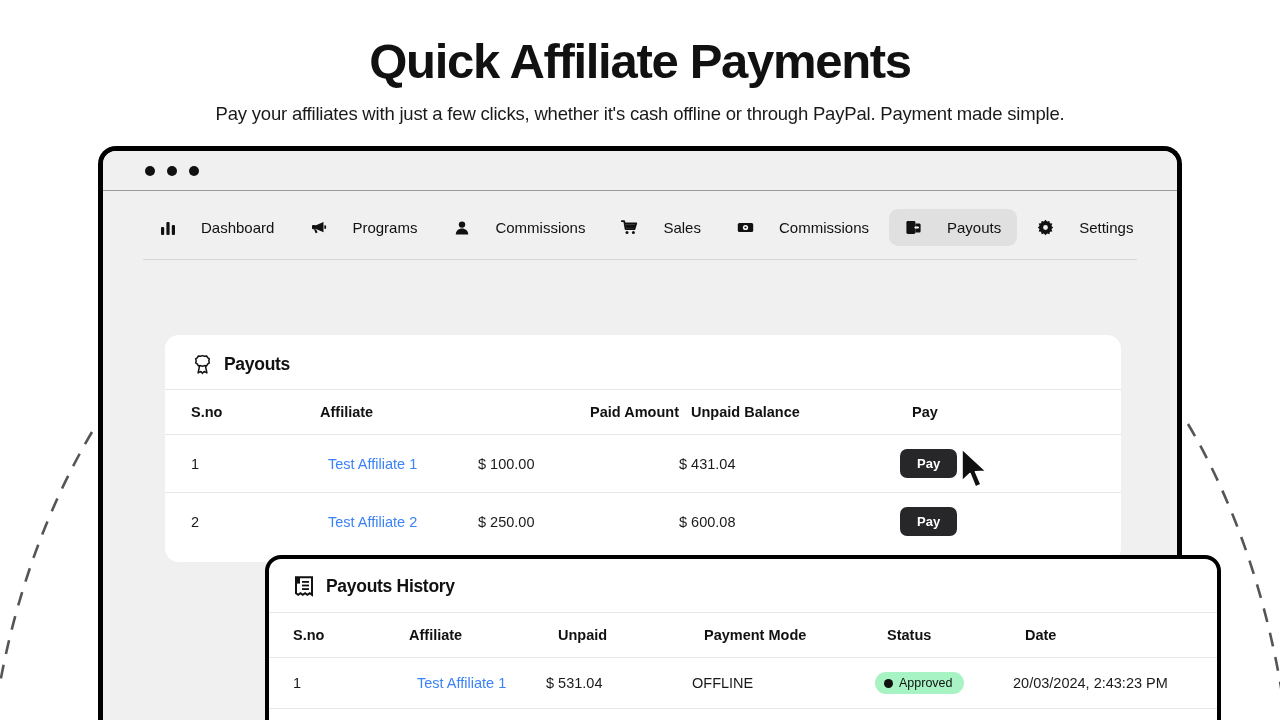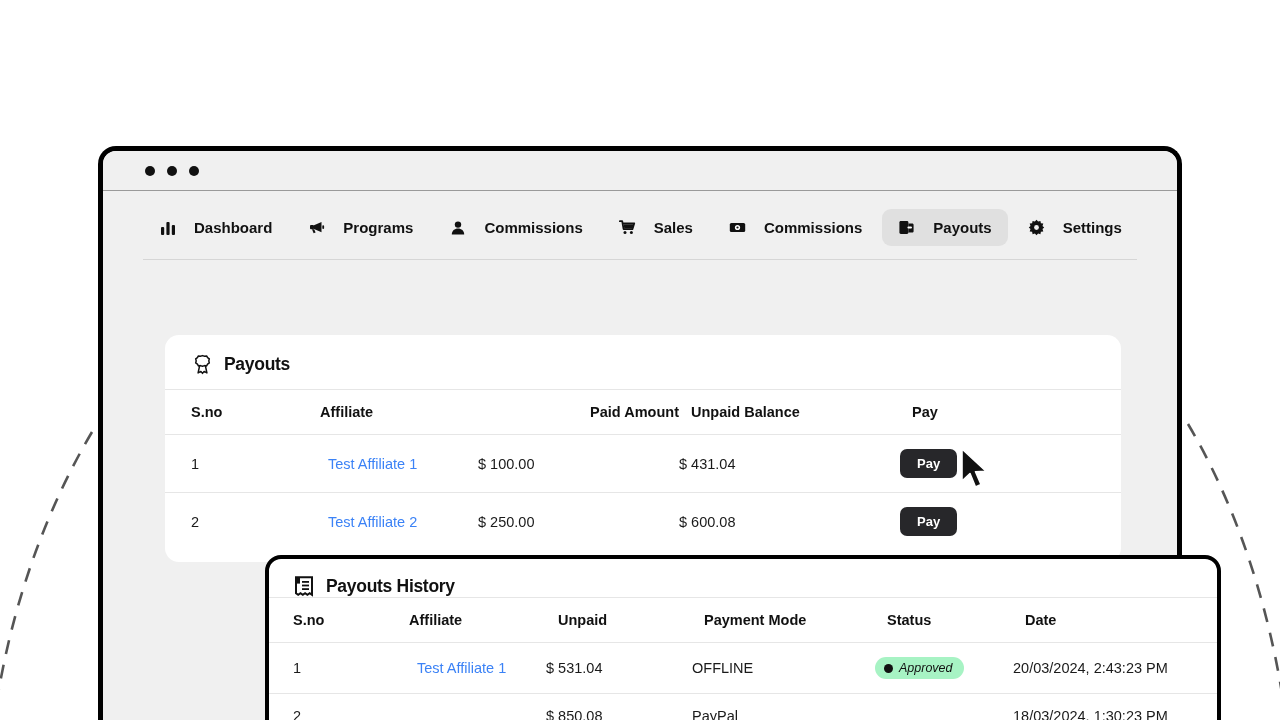--- a/index.html
+++ b/index.html
@@ -45,23 +45,23 @@
 
   .viewport { position: relative; height: 529px; background: #f0f0f0; }
 
   
   .nav {
     display: flex; align-items: center;
     padding: 18px 40px 0 40px;
     gap: 4px;
   }
   .nav-item {
-    display: flex; align-items: center; gap: 18px;
+    display: flex; align-items: center; gap: 25px;
     padding: 10px 16px; border-radius: 9px;
-    font-size: 15px; font-weight: 700; color: #111111;
+    font-size: 15px; font-weight: 400; color: #111111;
     white-space: nowrap; cursor: pointer;
   }
   .nav-item.active { background: #e0e0e0; }
   .nav-ico { display: flex; align-items: center; justify-content: center; width: 17px; height: 17px; }
   .nav-ico svg { display: block; }
   .nav-divider {
     margin: 13px 40px 0 40px; height: 1px; background: #d6d6d6;
   }
 
   
@@ -98,43 +98,47 @@
   }
 
   .card-history {
     position: absolute; left: 162px; top: 364px;
     width: 956px;
     background: #ffffff;
     border: 4px solid #000000;
     border-radius: 16px;
     z-index: 5;
   }
-  .card-history .card-head { padding: 16px 24px 0 24px; }
+  .card-history .card-head { padding: 16px 24px 15px 24px; }
   .hpad { padding-left: 24px !important; }
 
   .badge {
     display: inline-flex; align-items: center; gap: 6px;
     background: #a7f3c4; color: #111111;
     font-size: 12.5px; font-weight: 500;
-    padding: 4px 11px 4px 9px; border-radius: 999px; font-style: italic;
+    padding: 4px 11px 4px 9px; border-radius: 999px;
   }
   .badge-dot { width: 9px; height: 9px; border-radius: 50%; background: #111111; }
 
   
   .c1 { width: 143px; } .c2 { width: 170px; } .c3 { width: 201px; text-align: right; } .c4 { width: 221px; }
   
   .h1 { width: 128px; } .h2 { width: 149px; } .h3 { width: 146px; } .h4 { width: 183px; margin-left: 26px; } .h5 { width: 138px; }
 
   .cursor { position: absolute; left: 960px; top: 448px; z-index: 20; pointer-events: none; }
 </style>
 </head>
 <body>
 
 <div class="page">
 
+  <div class="hero">
+    <div class="hero-title">Quick Affiliate Payments</div>
+    <div class="hero-sub">Pay your affiliates with just a few clicks, whether it's cash offline or through PayPal. Payment made simple.</div>
+  </div>
 
   <svg class="arcs" viewBox="0 0 1280 720">
     <path d="M 92 432 C 40 520 8 620 -6 720" fill="none" stroke="#555555" stroke-width="2.6" stroke-dasharray="14 11" stroke-linecap="butt"></path>
     <path d="M 1188 424 C 1240 512 1272 616 1286 720" fill="none" stroke="#555555" stroke-width="2.6" stroke-dasharray="14 11" stroke-linecap="butt"></path>
   </svg>
 
   <div class="window">
 
     <div class="titlebar">
       <span class="dot"></span>

